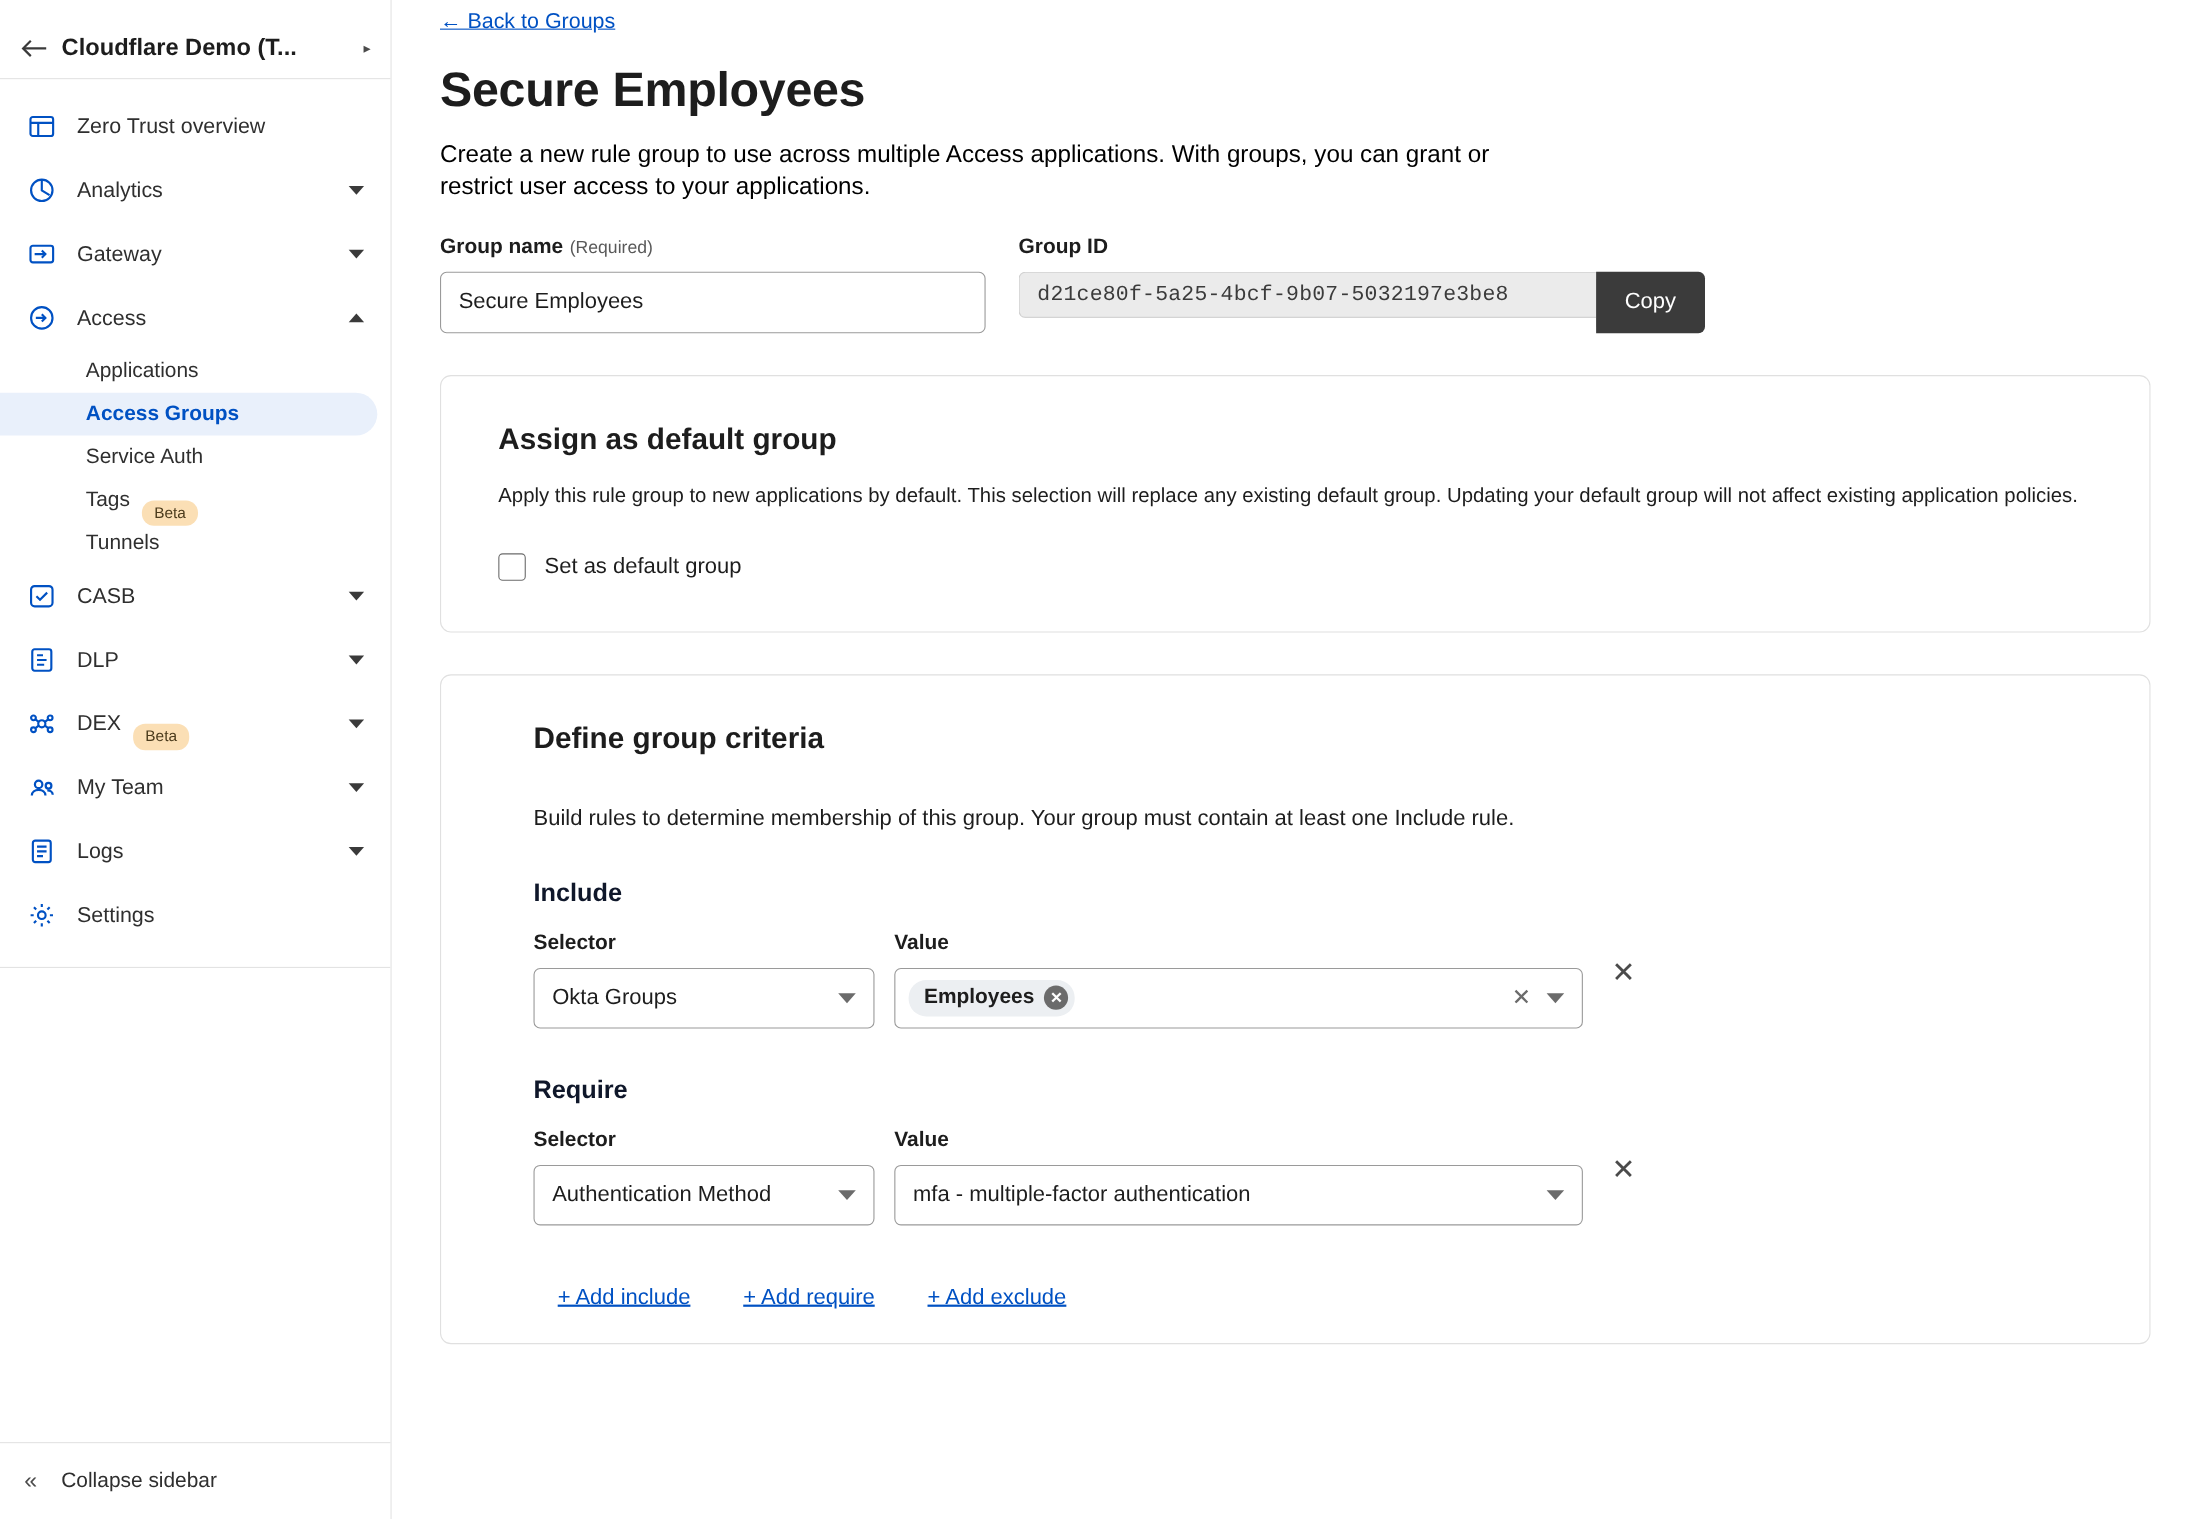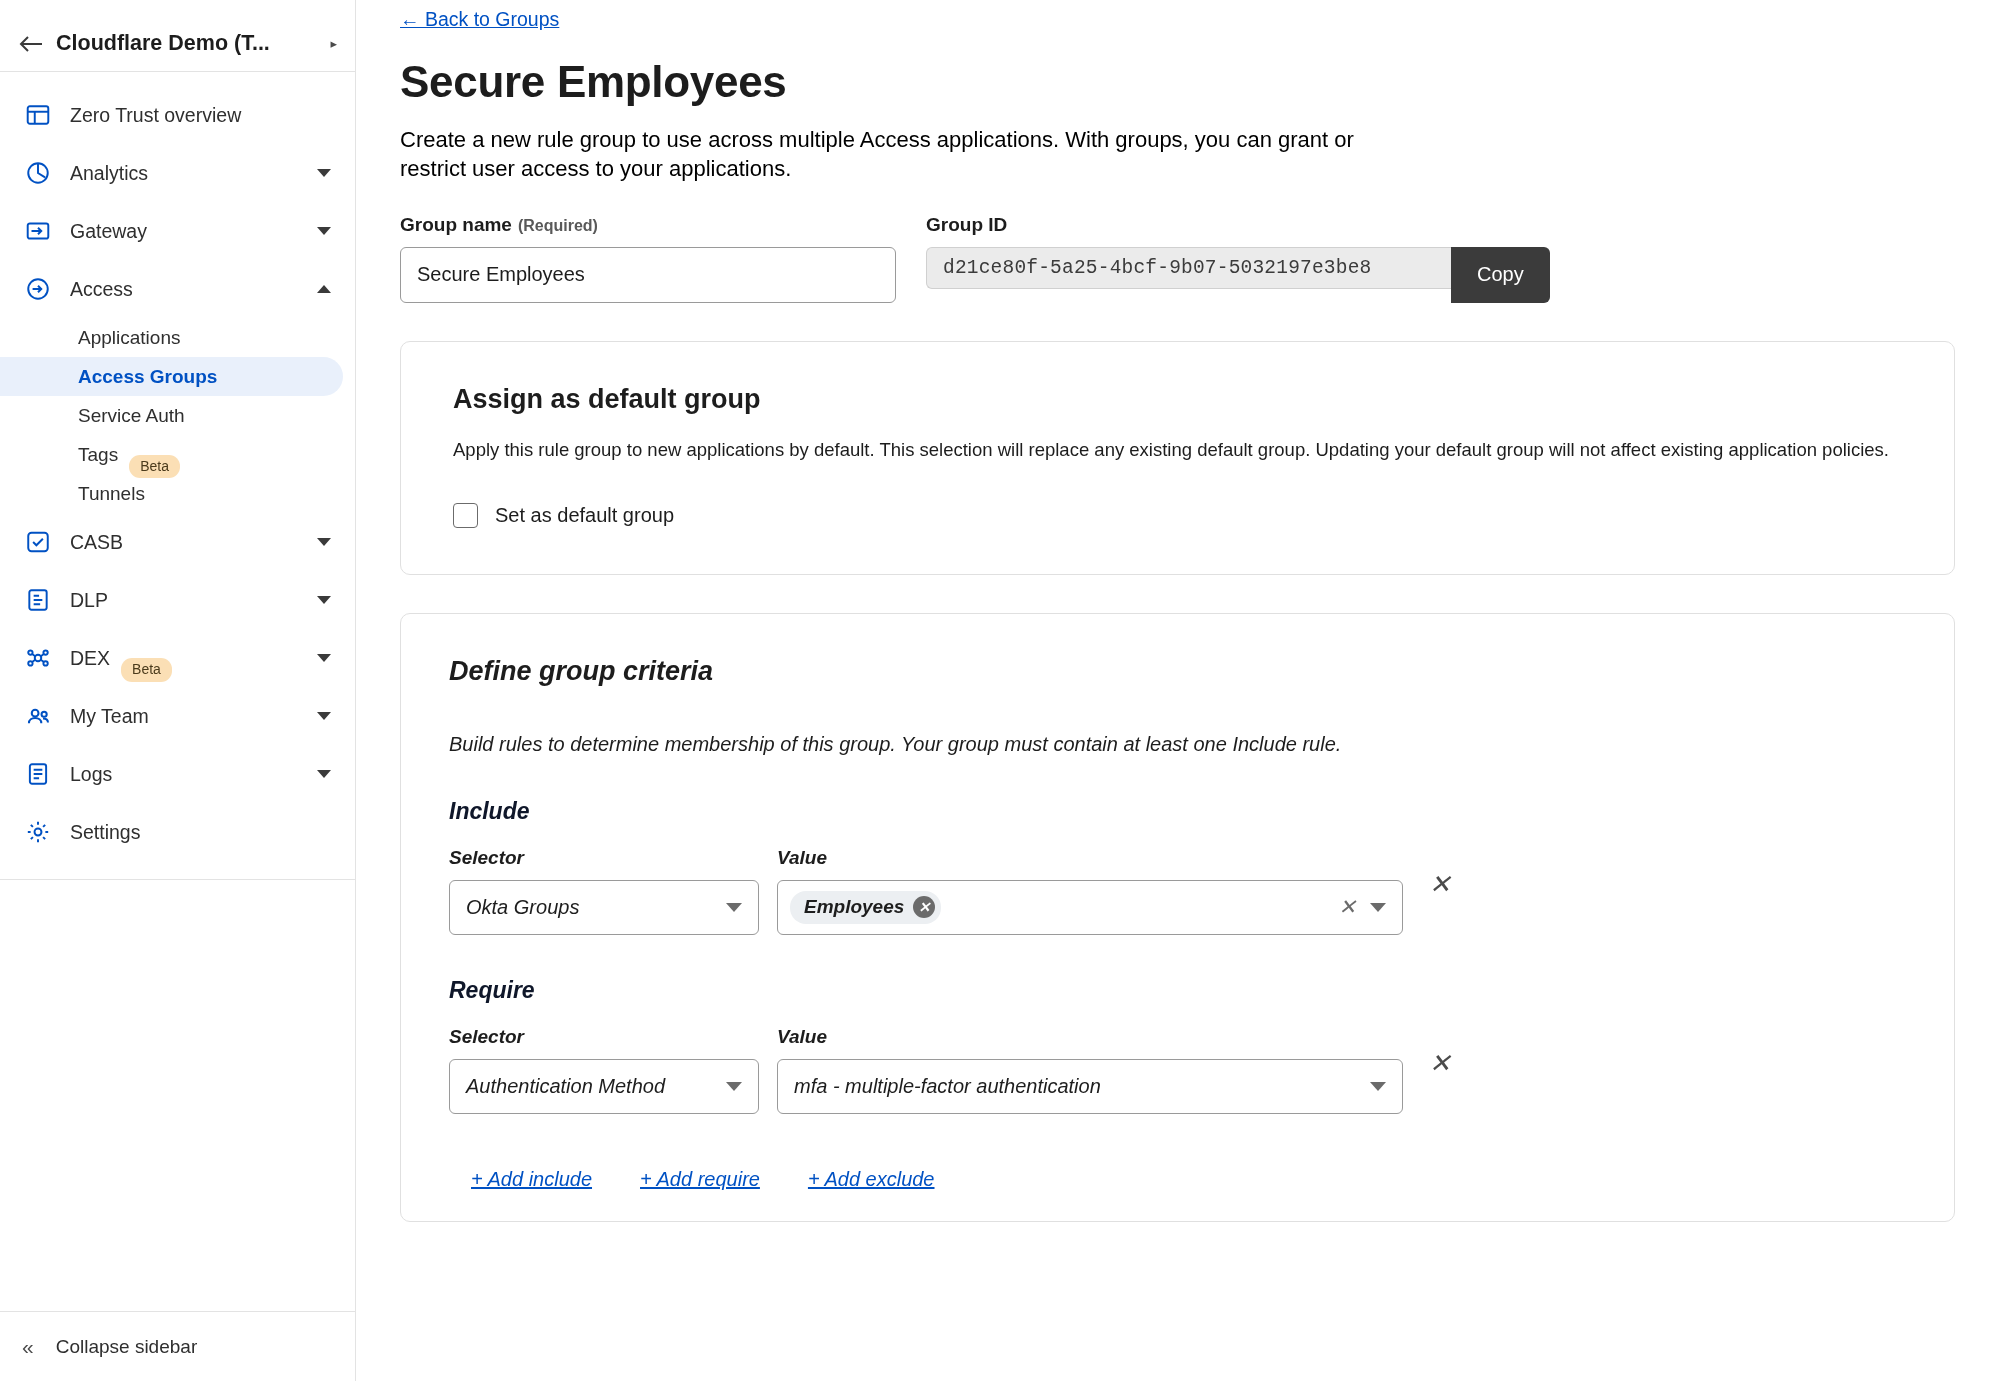--- a/index.html
+++ b/index.html
@@ -179,21 +179,21 @@
     align-items: flex-start;
   }
   .field-group { display: flex; flex-direction: column; }
   .field-label {
     font-size: 19px;
     font-weight: bold;
     color: #1d1d1d;
     margin-bottom: 11px;
   }
   .req-note {
-    font-weight: bold;
+    font-weight: normal;
     font-size: 16px;
     color: #595959;
     margin-left: 6px;
   }
   .text-input {
     width: 496px;
     height: 56px;
     border: 1px solid #9a9a9a;
     border-radius: 6px;
     font-size: 20px;
@@ -258,21 +258,21 @@
   .cb {
     width: 25px; height: 25px;
     border: 1.5px solid #6b6b6b;
     border-radius: 4px;
     background: #fff;
     margin-right: 17px;
     cursor: pointer;
   }
   .cb-label { font-size: 20px; color: #1d1d1d; cursor: pointer; }
 
-  .card2 { padding: 42px 52px 30px 48px; font-style: italic; }
+  .card2 { padding: 42px 52px 30px 84px; }
   .card2 .section-desc {
     font-size: 20px;
     color: #1d1d1d;
     margin: 46px 0 0 0;
   }
   .rule-heading {
     font-size: 23px;
     font-weight: bold;
     margin: 42px 0 0 0;
     color: #0f172a;

